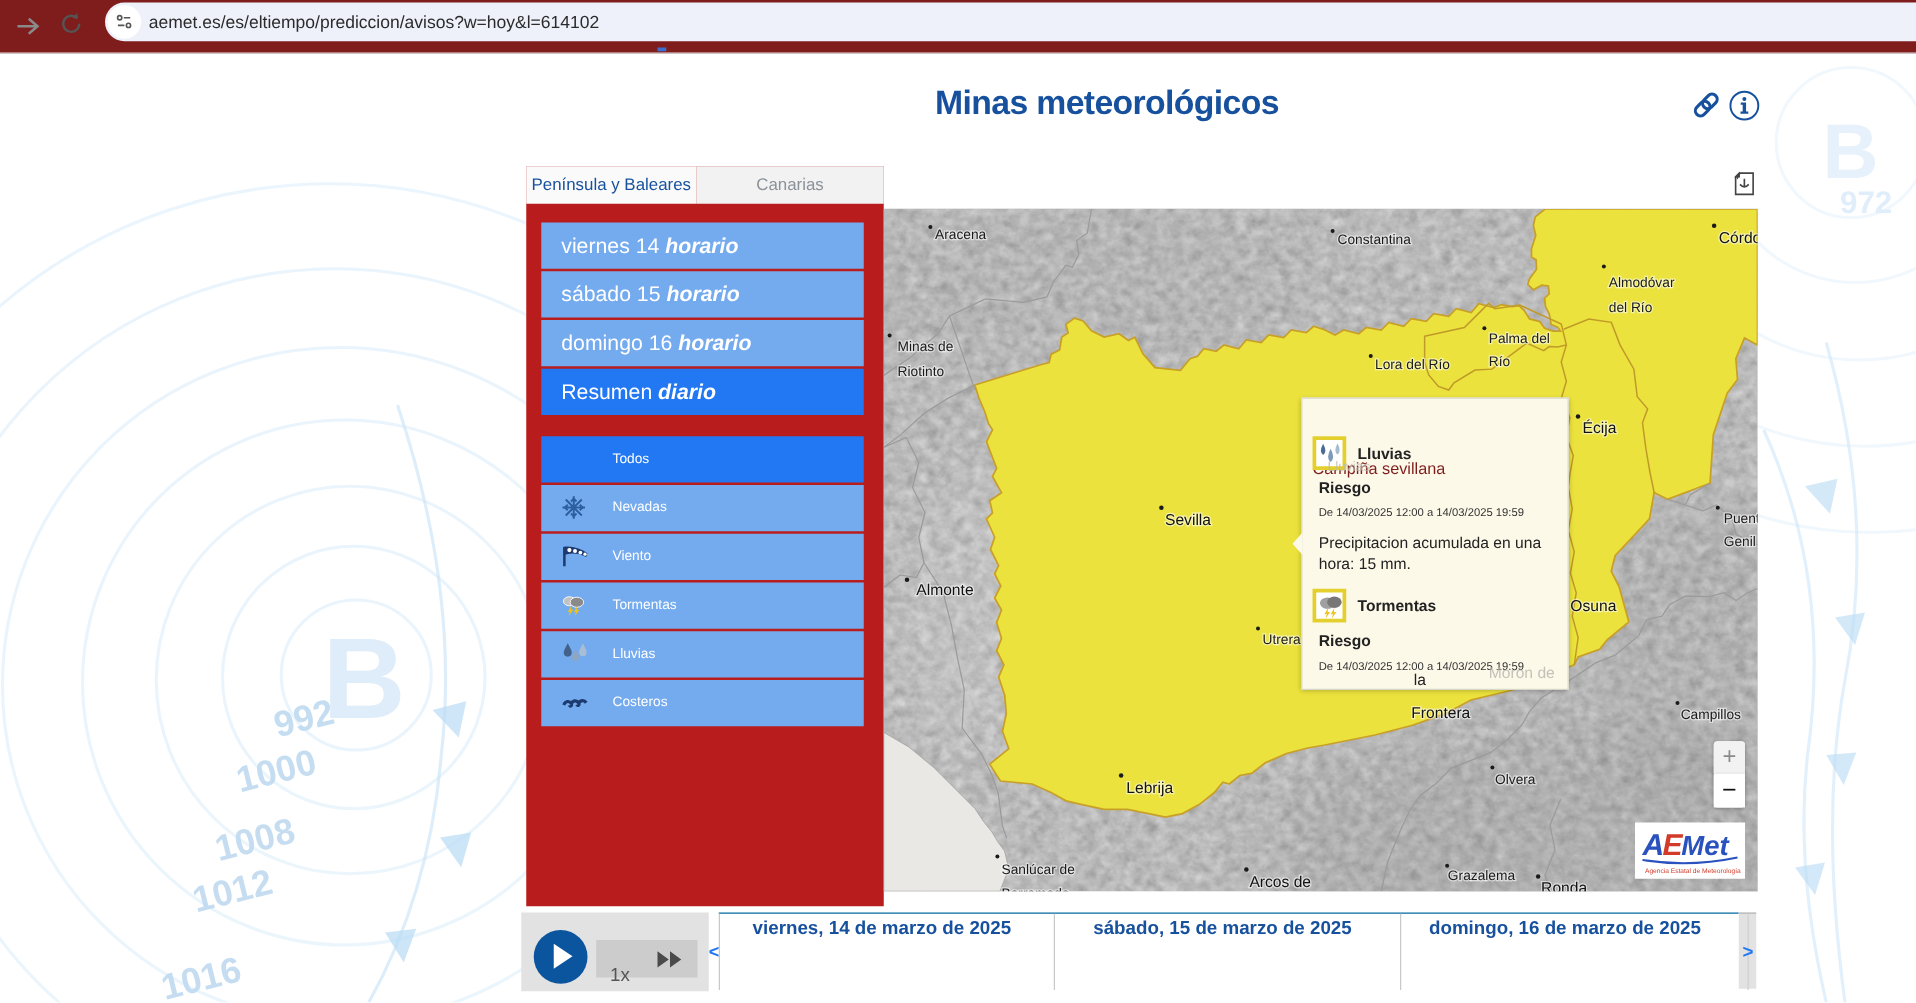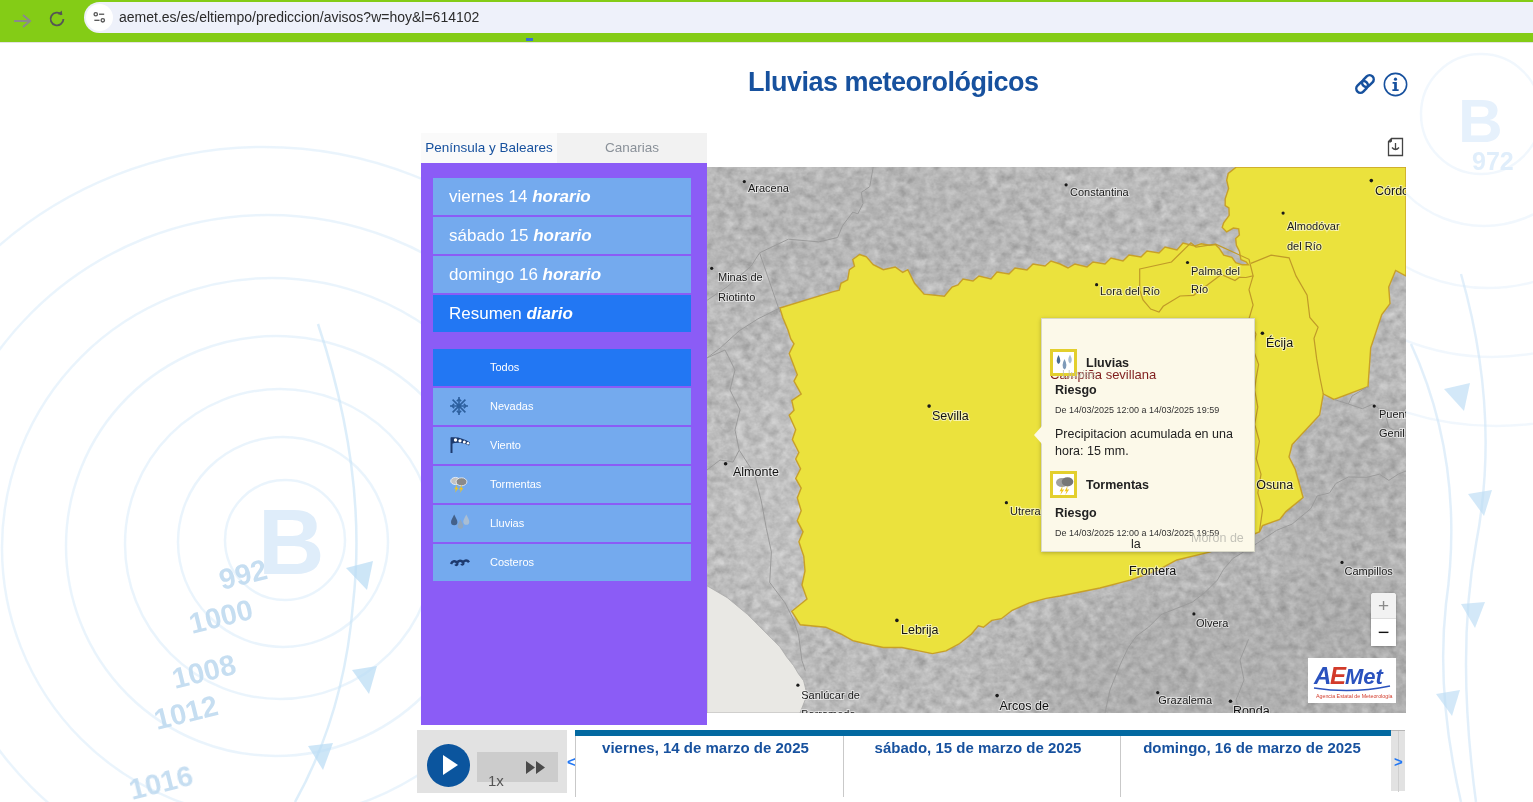--- a/index.html
+++ b/index.html
@@ -1,30 +1,30 @@
 <!DOCTYPE html>
 <html><head><meta charset="utf-8">
 <style>
 *{margin:0;padding:0;box-sizing:border-box;}
 html,body{width:1533px;height:802px;overflow:hidden;background:#fff;
 font-family:"Liberation Sans",sans-serif;}
 .abs{position:absolute;}
 
-#chrome{position:absolute;left:0;top:0;width:1533px;height:43px;background:#84cc16;
+#chrome{position:absolute;left:0;top:0;width:1533px;height:43px;background:#7f1d1d;
 border-bottom:1px solid #e3e3e3;}
 #pill{position:absolute;left:84px;top:2px;width:1449px;height:31px;background:#eef1fa;
 border-radius:16px 0 0 16px;}
 #pill .circ{position:absolute;left:2px;top:2px;width:27px;height:27px;border-radius:50%;background:#fff;}
 #url{position:absolute;left:35px;top:7px;font-size:14px;color:#2b2b2b;letter-spacing:0;}
 
 #content{position:absolute;left:0;top:44px;width:1533px;height:758px;background:#fff;}
 h1{position:absolute;left:748px;top:23px;font-size:27px;font-weight:bold;
 color:#17519e;letter-spacing:-0.5px;white-space:nowrap;}
 
-#sidebar{position:absolute;left:421px;top:89px;width:286px;height:592px;background:#8b5cf6;padding-left:18px;}
+#sidebar{position:absolute;left:421px;top:89px;width:286px;height:592px;background:#b91c1c;padding-left:18px;}
 .tab{position:absolute;top:0;height:30px;font-size:13.5px;line-height:30px;text-align:center;}
 #tab1{left:0;width:136px;background:#fafafa;color:#17519e;}
 #tab2{left:136px;width:150px;background:#f2f2f2;color:#8a9199;}
 .btn{position:absolute;left:12px;width:258px;height:37px;background:#74aaee;color:#fff;
 font-size:17px;line-height:37px;padding-left:16px;white-space:nowrap;}
 .btn b{font-weight:bold;font-style:italic;}
 .btn.act{background:#2277f3;}
 .fbtn{position:absolute;left:12px;width:258px;height:37px;background:#74aaee;color:#fff;
 font-size:11px;line-height:37px;text-align:right;}
 .fbtn.act{background:#2277f3;}
@@ -49,21 +49,21 @@
 #zoomc{position:absolute;left:664px;top:426px;width:25px;height:53px;background:#fff;
 border-radius:3px;box-shadow:0 1px 3px rgba(0,0,0,0.3);}
 #zoomc .zp{position:absolute;left:0;top:0;width:25px;height:26px;background:#f2f2f2;
 border-bottom:1px solid #ddd;color:#8a8a8a;font-size:19px;text-align:center;line-height:26px;border-radius:3px 3px 0 0;}
 #zoomc .zm{position:absolute;left:0;top:27px;width:25px;height:26px;background:#fff;
 color:#111;font-size:20px;text-align:center;line-height:24px;}
 
 #alogo{position:absolute;left:601px;top:491px;width:88px;height:45px;background:#fff;}
 
 #tl{position:absolute;left:575px;top:686px;width:816px;height:61px;background:#fff;
-border-top:6px solid #0369a1;}
+border-top:1px solid #0369a1;}
 #tl .col{position:absolute;top:0;height:61px;border-left:1px solid #c9c9c9;}
 #tl .dt{margin-top:3px;text-align:center;font-weight:bold;font-size:15px;color:#17519e;position:relative;left:-4px;}
 #tlgray{position:absolute;left:1391px;top:686px;width:14px;height:61px;background:#e2e2e2;
 border-top:1px solid #b5b5b5;}
 #tlgray:after{content:"";position:absolute;left:7px;top:0;width:1px;height:61px;background:#cfcfcf;}
 #ctrl{position:absolute;left:417px;top:686px;width:150px;height:63px;background:#e2e2e2;}
 #play{position:absolute;left:10px;top:14px;width:43px;height:43px;border-radius:50%;background:#0b559e;}
 #play:after{content:"";position:absolute;left:16px;top:11px;border-left:15px solid #fff;
 border-top:10px solid transparent;border-bottom:10px solid transparent;}
 #speed{position:absolute;left:60px;top:22px;width:81px;height:30px;background:#cccccc;}
@@ -136,21 +136,21 @@
    <path d="M55 230 Q95 370 70 500 Q50 610 70 758"></path>
    <path d="M5 300 Q60 420 40 560 Q30 650 55 758"></path>
   </g>
   <g fill="#bcddf5" opacity="0.65">
    <path d="M38 345 l26 -6 -6 28z"></path>
         <path d="M62 450 l24 -4 -8 26z"></path>
         <path d="M55 560 l24 -2 -10 26z"></path>
    <path d="M30 650 l24 -4 -8 26z"></path>
   </g>
  </svg>
- <h1>Lluvias meteorológicos</h1>
+ <h1>Minas meteorológicos</h1>
  <div class="abs" style="left:526px;top:-6px;width:7px;height:3px;background:#3b6fd4"></div>
 
  <svg class="abs" style="left:1352px;top:27px" width="26" height="26" viewBox="0 0 24 24" fill="none" stroke="#17519e" stroke-width="2.3">
   <g transform="rotate(-45 12 12)">
    <rect x="2.2" y="8.2" width="12" height="7.6" rx="3.8"></rect>
    <rect x="9.8" y="8.2" width="12" height="7.6" rx="3.8"></rect>
   </g>
  </svg>
  <svg class="abs" style="left:1383px;top:28px" width="25" height="25" viewBox="0 0 24 24">
   <circle cx="12" cy="12" r="10.7" fill="none" stroke="#17519e" stroke-width="1.5"></circle>

